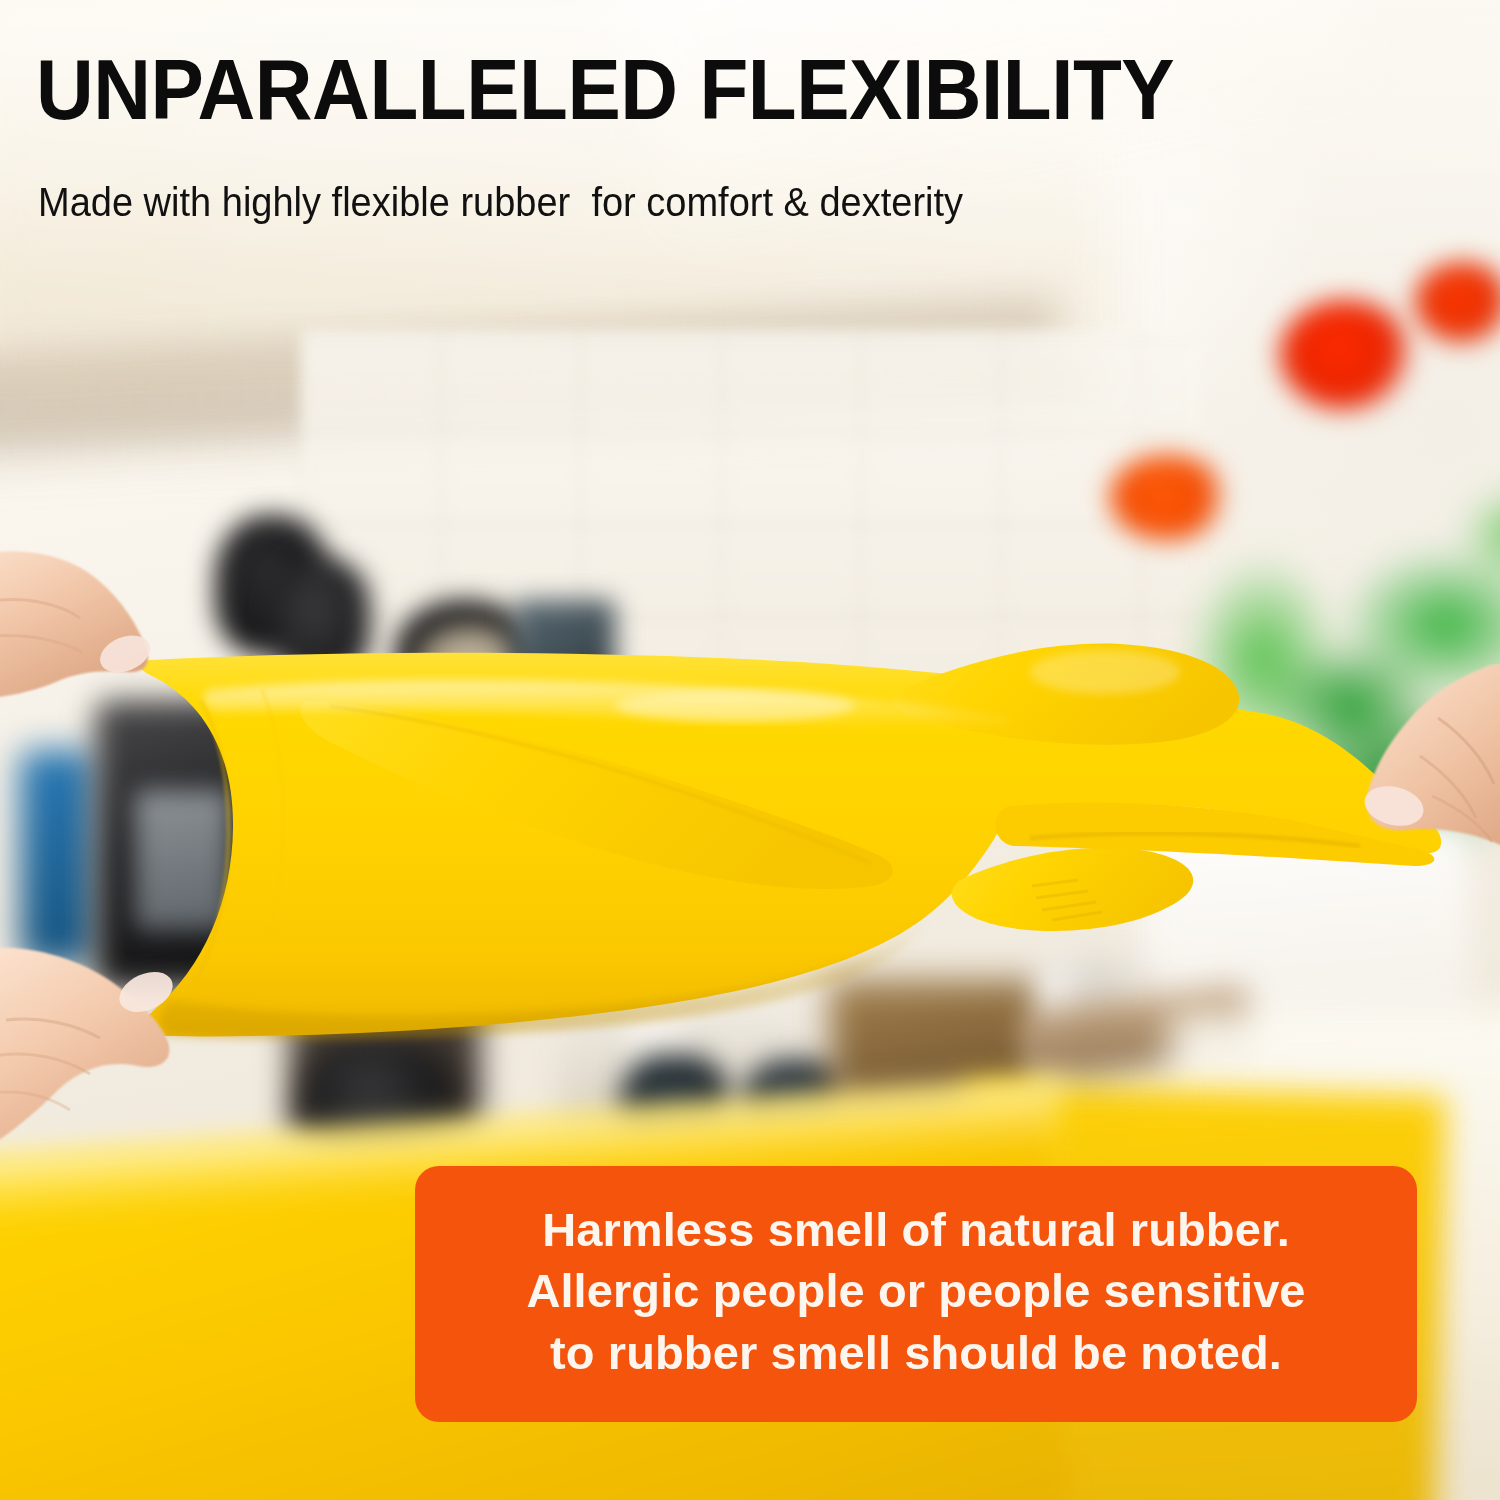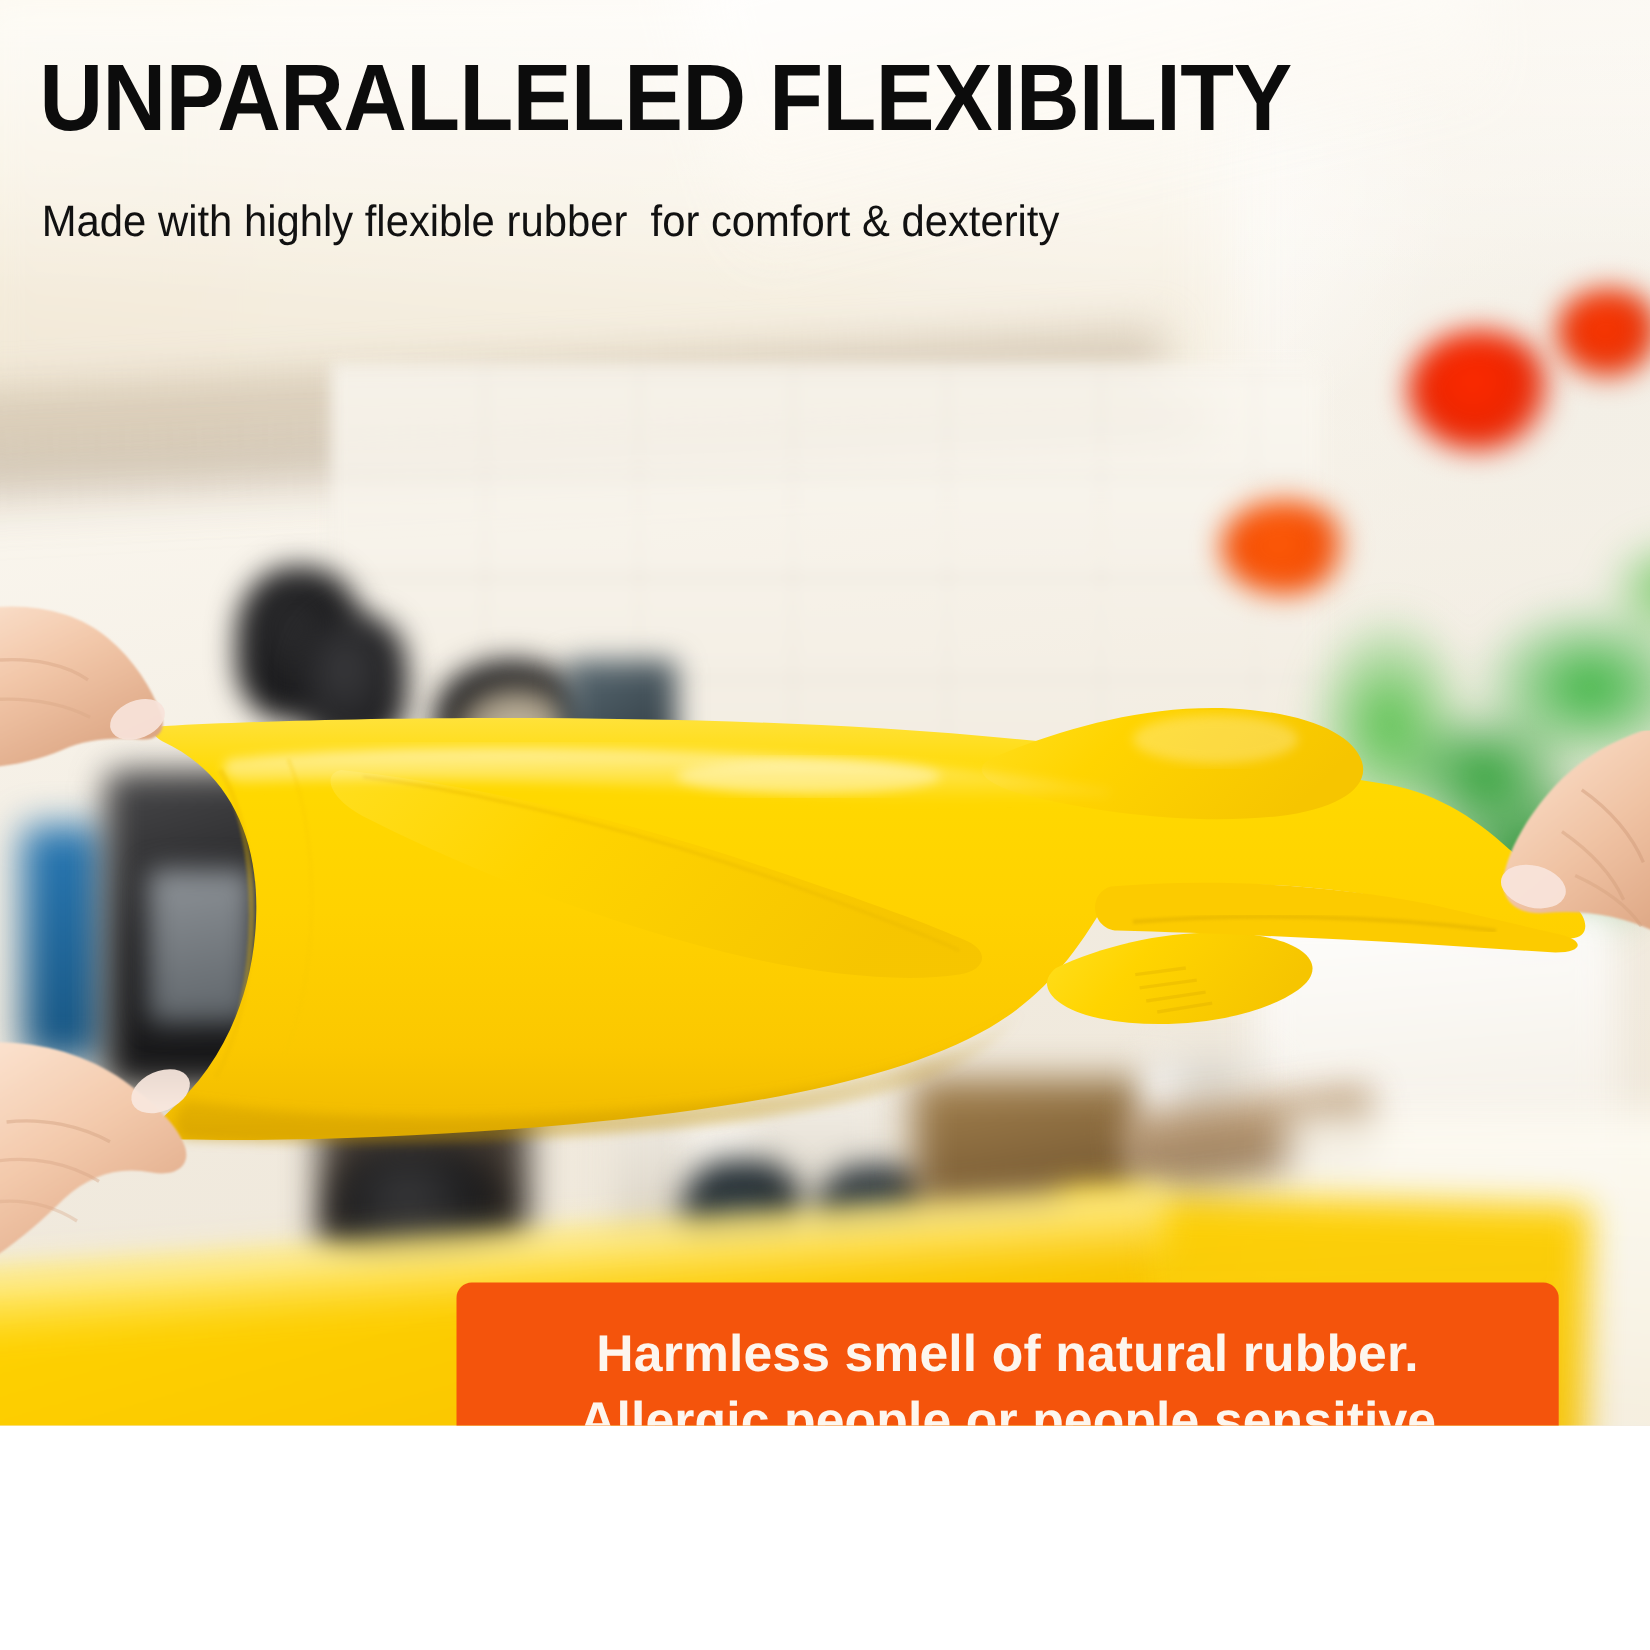--- a/index.html
+++ b/index.html
@@ -1,21 +1,21 @@
 <!DOCTYPE html>
 <html><head>
 <meta charset="utf-8">
 <style>
   * { margin:0; padding:0; box-sizing:border-box; }
   html,body { width:1500px; height:1500px; overflow:hidden; background:#fff; }
   body { font-family:"Liberation Sans", sans-serif; }
 
   #poster {
     position:relative;
-    width:1500px; height:1296px;
+    width:1500px; height:1500px;
     overflow:hidden;
     background:#f6efe4;
   }
 
   
   .photo { position:absolute; inset:0; overflow:hidden; }
 
   .bg-base {
     position:absolute; inset:-60px;
     background:
@@ -174,21 +174,21 @@
     transform-origin:left top;
     white-space:pre;
   }
 
   
   .callout {
     position:absolute;
     left:415px; top:1166px;
     width:1002px; height:256px;
     background:#f4540c;
-    border-radius:14px;
+    border-radius:24px;
     display:flex; align-items:center; justify-content:center;
     padding:10px 26px 16px 26px;
   }
   .callout-text {
     color:#fdf6ee;
     font-family:"Liberation Sans", sans-serif;
     font-weight:700;
     font-size:47px;
     line-height:1.30;
     text-align:center;

